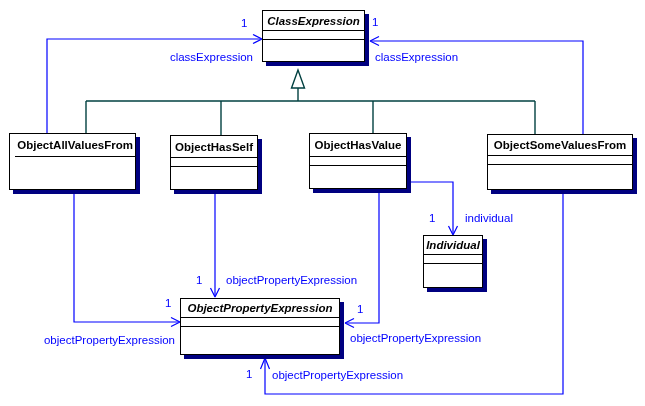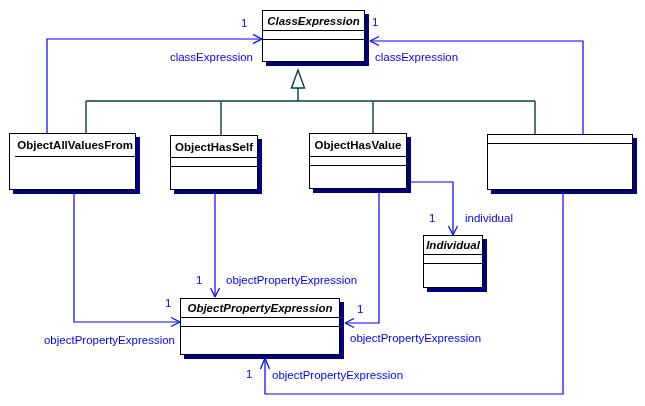--- a/index.html
+++ b/index.html
@@ -104,20 +104,21 @@
     <div class="compartment body"></div>
   </div>
 
   <div class="class-box" style="left:309px;top:133px;width:98px;height:56px;--th:23px;">
     <div class="class-title">ObjectHasValue</div>
     <div class="compartment mid"></div>
     <div class="compartment body"></div>
   </div>
 
   <div class="class-box" style="left:487px;top:134px;width:146px;height:56px;--th:21px;">
+    <div class="class-title">ObjectSomeValuesFrom</div>
     <div class="compartment mid"></div>
     <div class="compartment body"></div>
   </div>
 
   <div class="class-box abstract" style="left:423px;top:235px;width:60px;height:53px;--th:19px;">
     <div class="class-title">Individual</div>
     <div class="compartment mid"></div>
     <div class="compartment body"></div>
   </div>
 

